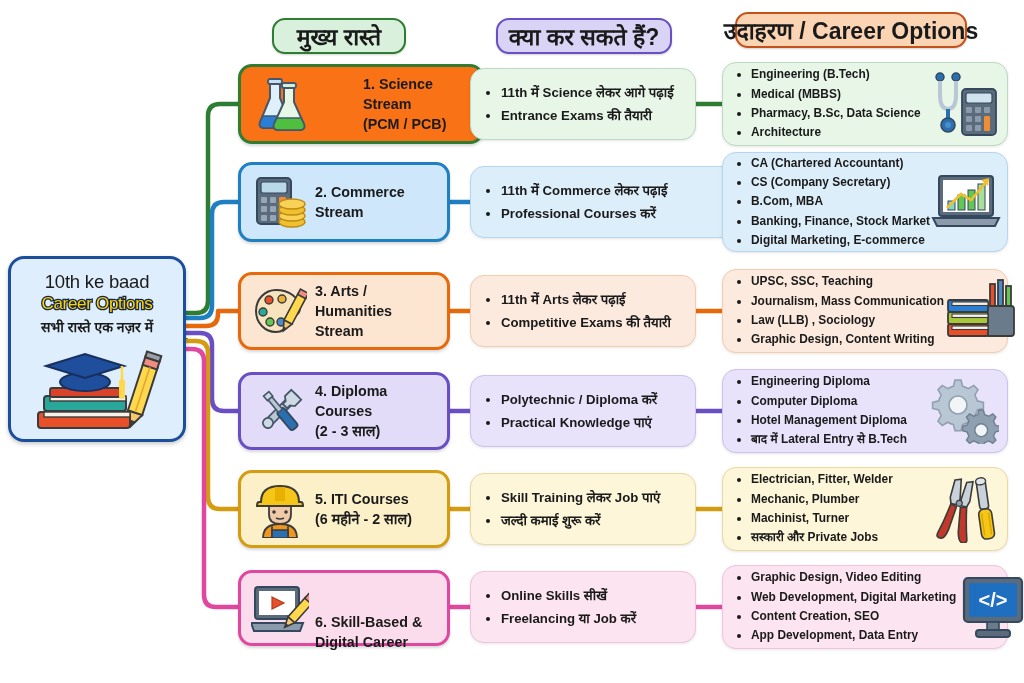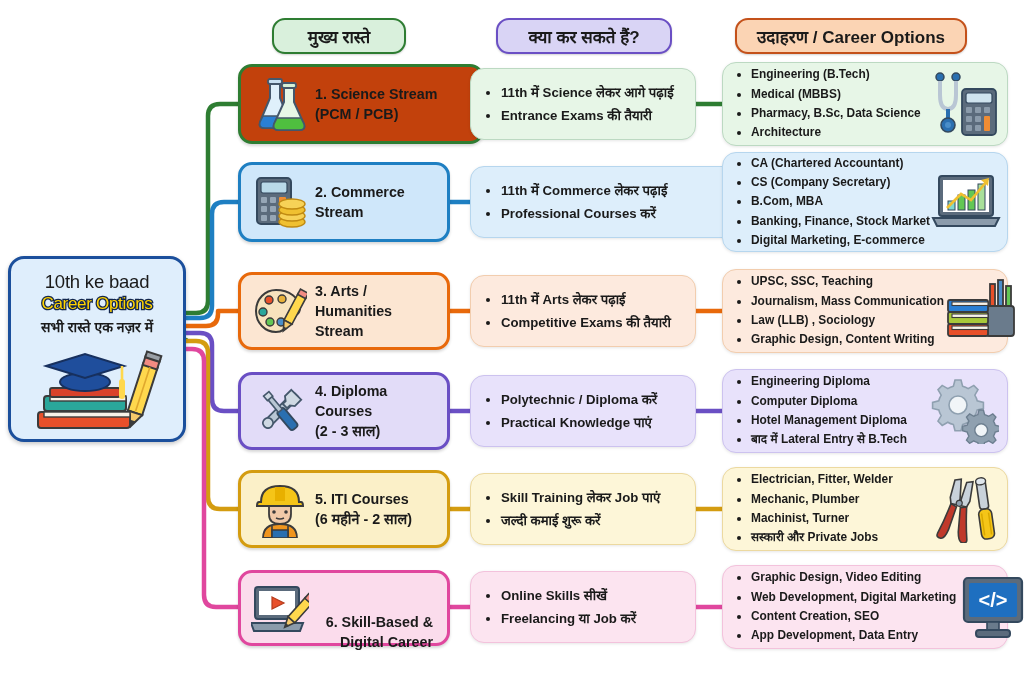--- a/index.html
+++ b/index.html
@@ -18,21 +18,21 @@
 
   
   .abs { position:absolute; z-index:3; }
 
   
   .pill {
     border-radius:13px;
     border:2.5px solid #2e7d32;
     display:flex; align-items:center; justify-content:center;
     font-weight:bold;
-    font-size:17px;
+    font-size:23px;
     color:#1a1a1a;
     padding:0 14px;
     white-space:nowrap;
     box-shadow:0 1px 2px rgba(0,0,0,.18);
   }
 
   
   #center-node {
     left:8px; top:256px; width:178px; height:186px;
     background:#dfeefc;
@@ -127,21 +127,21 @@
       <path d="M696,607 L722,607" stroke="#e0479e"></path>
     </g>
   </svg>
 
   <div class="pill abs" id="hdr-0" style="left: 272px; top: 18px; width: 134px; height: 36px; background: rgb(217, 240, 220); border-color: rgb(46, 125, 50);">
     <span>मुख्य रास्ते</span>
   </div>
   <div class="pill abs" id="hdr-1" style="left: 496px; top: 18px; width: 176px; height: 36px; background: rgb(217, 212, 245); border-color: rgb(106, 79, 196);">
     <span>क्या कर सकते हैं?</span>
   </div>
-  <div class="pill abs" id="hdr-2" style="left: 735px; top: 18px; width: 232px; height: 36px; background: rgb(251, 212, 180); border-color: rgb(196, 81, 26);">
+  <div class="pill abs" id="hdr-2" style="left: 735px; top: 12px; width: 232px; height: 36px; background: rgb(251, 212, 180); border-color: rgb(196, 81, 26);">
     <span>उदाहरण / Career Options</span>
   </div>
 
   <div class="abs" id="center-node">
     <div id="center-line1">10th ke baad</div>
     <div id="center-line2">Career Options</div>
     <div id="center-line3">सभी रास्ते एक नज़र में</div>
     <div id="center-art">
       <svg width="150" height="96" viewBox="0 0 150 96">
 
@@ -164,21 +164,21 @@
 
         <ellipse cx="63" cy="44" rx="25" ry="9" fill="#1f4e9c" stroke="#17305e" stroke-width="2"></ellipse>
         <path d="M24,28 L63,16 L102,28 L63,40 Z" fill="#1f4e9c" stroke="#17305e" stroke-width="2"></path>
         <path d="M100,28 L100,46" stroke="#ffd84d" stroke-width="2.6"></path>
         <path d="M100,46 L100,58" stroke="#ffd84d" stroke-width="6" stroke-linecap="round"></path>
         <circle cx="100" cy="44" r="3" fill="#ffd84d"></circle>
       </svg>
     </div>
   </div>
 
-  <div class="stream abs" style="left:238px; top:64px; width:246px; height:80px; background:#c2410c; border-color:#2e7d32;">
+  <div class="stream abs" style="left:238px; top:64px; width:246px; height:80px; background:#f97316; border-color:#2e7d32;gap:48px;">
     <div class="art">
       <svg width="52" height="56" viewBox="0 0 52 56">
         <path d="M16,6 L26,6 L26,22 L36,46 Q38,52 31,52 L11,52 Q4,52 6,46 L16,22 Z" fill="#dff0fb" stroke="#44576b" stroke-width="2"></path>
         <path d="M9,40 L33,40 L36,46 Q38,52 31,52 L11,52 Q4,52 6,46 Z" fill="#2a7fd4" stroke="#44576b" stroke-width="1.6"></path>
         <rect x="14" y="3" width="14" height="5" rx="2" fill="#c8e0f2" stroke="#44576b" stroke-width="1.8"></rect>
         <path d="M30,10 L40,10 L40,26 L50,48 Q52,54 45,54 L25,54 Q18,54 20,48 L30,26 Z" fill="#e6f7e6" stroke="#44576b" stroke-width="2"></path>
         <path d="M23,42 L47,42 L50,48 Q52,54 45,54 L25,54 Q18,54 20,48 Z" fill="#4fbf3f" stroke="#44576b" stroke-width="1.6"></path>
         <rect x="28" y="7" width="14" height="5" rx="2" fill="#d6f0d6" stroke="#44576b" stroke-width="1.8"></rect>
       </svg>
     </div>
@@ -452,21 +452,21 @@
         <path d="M21,16 L33,22 L21,28 Z" fill="#e8502a" stroke="#b53b1c" stroke-width="1.2"></path>
         <path d="M0,42 L52,42 L49,50 L3,50 Z" fill="#8b9bab" stroke="#34495e" stroke-width="2"></path>
         <g transform="rotate(42 44 34)">
           <rect x="40" y="14" width="9" height="26" fill="#ffd84d" stroke="#3b3b3b" stroke-width="1.6"></rect>
           <rect x="40" y="9" width="9" height="6" fill="#f28b82" stroke="#3b3b3b" stroke-width="1.6"></rect>
           <path d="M40,40 L49,40 L44.5,50 Z" fill="#f5c96b" stroke="#3b3b3b" stroke-width="1.6"></path>
           <path d="M42,46 L47,46 L44.5,50 Z" fill="#3b3b3b"></path>
         </g>
       </svg>
     </div>
-    <div class="lbl" style="text-align:right; padding-right:6px;margin-top:48px;">
+    <div class="lbl" style="padding-right:6px;margin-top:48px;">
       <div>6. Skill-Based &amp;</div>
       <div>Digital Career</div>
     </div>
   </div>
 
   <div class="action abs" style="left:470px; top:571px; width:226px; height:72px; background:#fce4f0; border-color:#f3c2dc;">
     <ul>
       <li>Online Skills सीखें</li>
       <li>Freelancing या Job करें</li>
     </ul>

